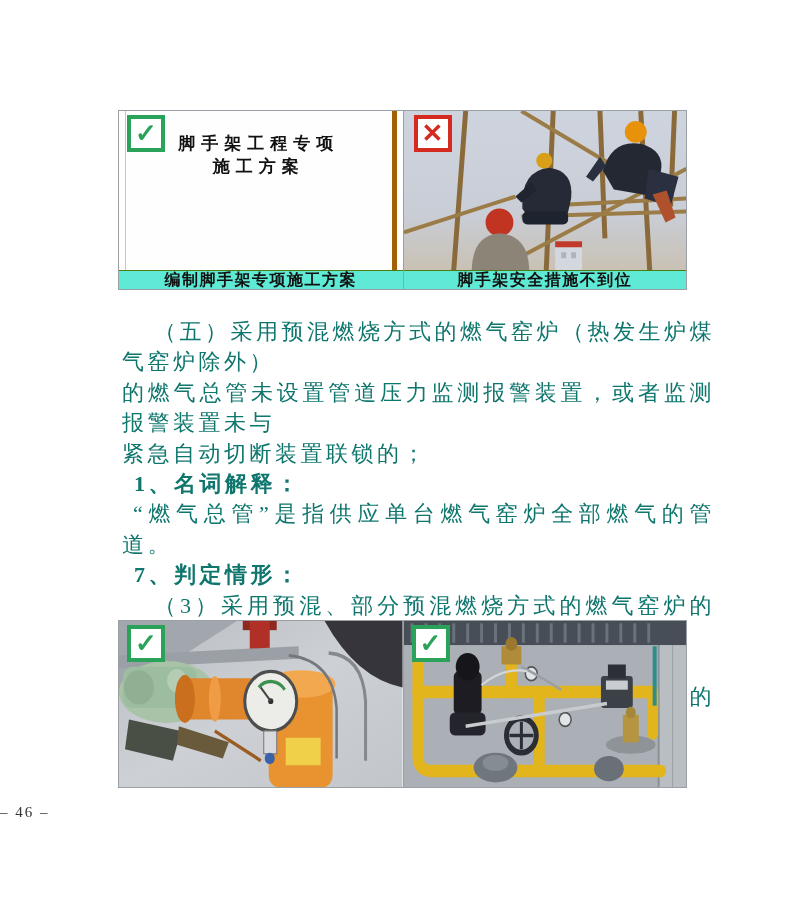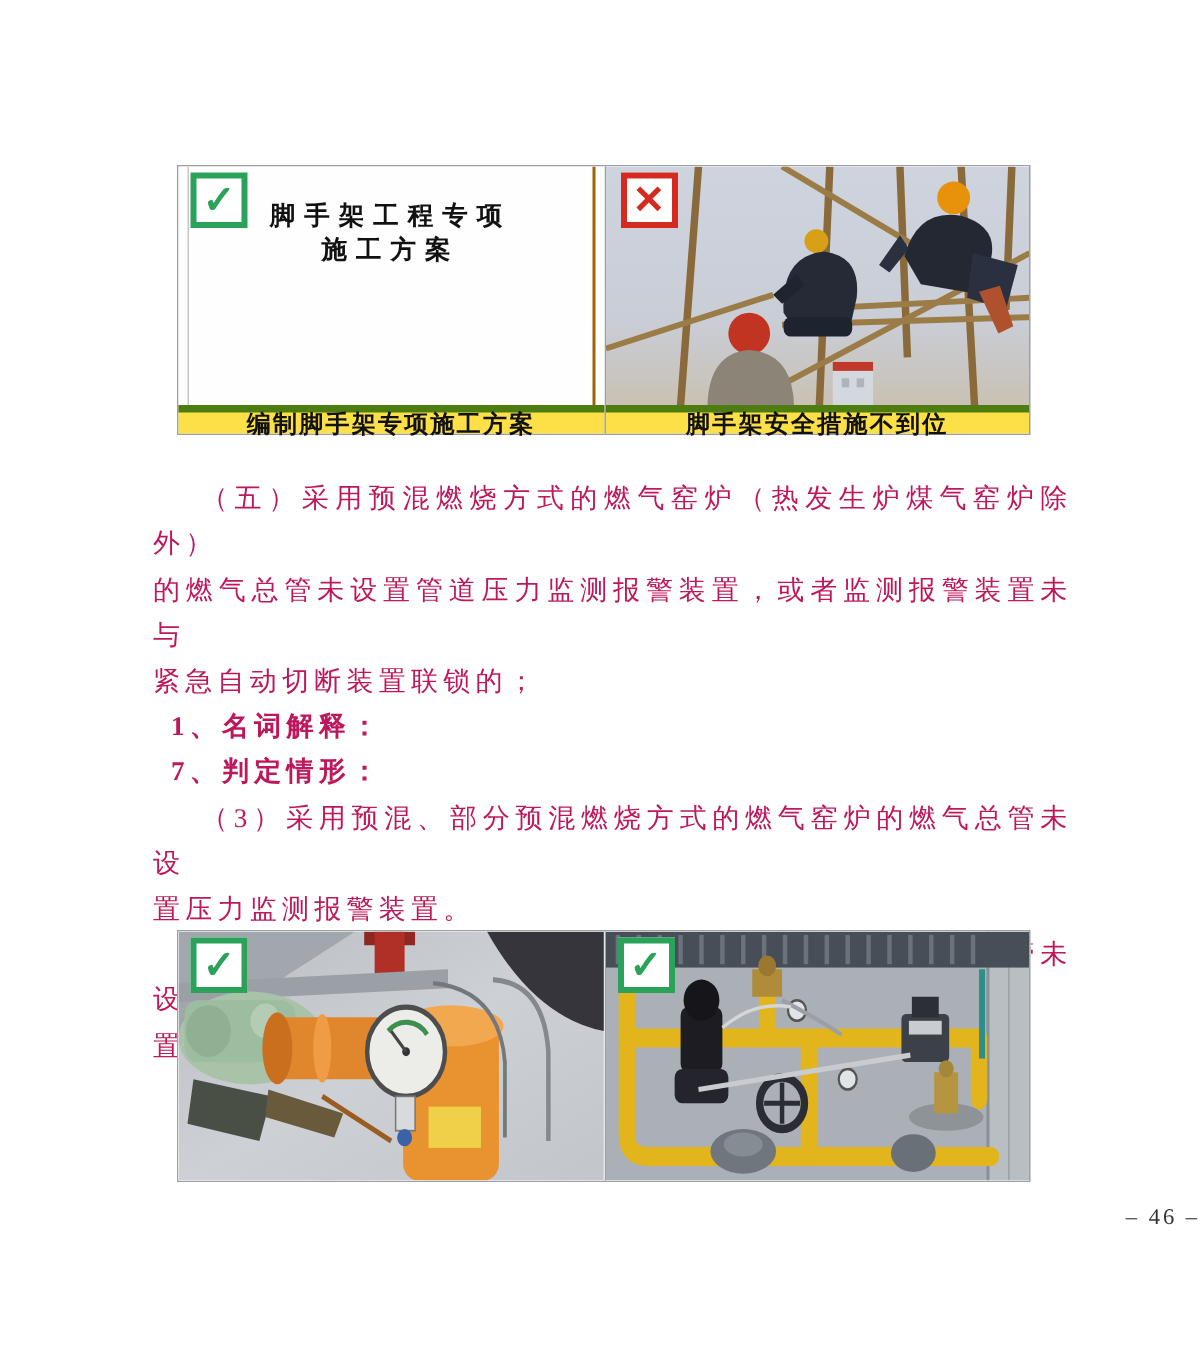--- a/index.html
+++ b/index.html
@@ -15,61 +15,61 @@
     position:absolute; border:1px solid #9ba0a6; background:#fff;
     display:grid; grid-template-columns:1fr 1fr;
   }
   .fig-table.top { left:118px; top:110px; width:569px; height:180px; }
   .fig-table.bottom { left:118px; top:620px; width:569px; height:168px; }
   .fig-cell { display:flex; flex-direction:column; min-width:0; }
   .fig-cell + .fig-cell { border-left:1px solid #9ba0a6; }
   .fig-img { position:relative; flex:1 1 auto; overflow:hidden; background:#fff; }
   .fig-img svg { display:block; width:100%; height:100%; }
   .fig-caption {
-    flex:0 0 auto; border-top:5px solid #4d7c0f; text-align:center;
-    font-weight:bold; color:#111; background:#fde047;
+    flex:0 0 auto; border-top:1px solid #4d7c0f; text-align:center;
+    font-weight:bold; color:#111; background:#5eead4;
     font-size:16px; letter-spacing:1.5px; line-height:18px;
   }
   .fig-table.top .fig-caption { height:19px; }
   .fig-table.bottom .fig-caption { height:23px; line-height:22px; }
 
   
   .mark {
     position:absolute; width:38px; height:37px; background:#ffffff;
     display:flex; align-items:center; justify-content:center;
     font-weight:bold; z-index:5;
   }
   .mark.check { left:8px; top:4px; border:4px solid #2aa25a; color:#2aa25a; font-size:26px; }
   .mark.cross { left:10px; top:4px; border:4px solid #d42a20; color:#d42a20; font-size:26px; }
 
   
   .doc-cover { background:#fefefe; }
   .doc-inner {
     position:absolute; left:6px; right:6px; top:0; bottom:0;
-    border-left:1px solid #c7c7c7; border-right:2px solid #a16207;
+    border-left:1px solid #c7c7c7; border-right:5px solid #a16207;
   }
   .doc-title { text-align:center; font-weight:bold; font-size:17px;
     letter-spacing:6px; line-height:23px; color:#111; }
   .doc-title.first { padding-top:21px; }
   .doc-meta { position:absolute; left:52px; top:122px; font-size:8px;
     line-height:13px; letter-spacing:1px; color:#222; }
 
   
   .text-block { position:absolute; left:102px; top:317px; width:613px; }
   .para {
-    font-size:18px; line-height:30.4px; letter-spacing:3.5px;
-    white-space:pre-line; text-align:justify; color:#be185d;
+    font-size:22px; line-height:30.4px; letter-spacing:3.5px;
+    white-space:pre-line; text-align:justify; color:#0f766e;margin-left:20px;
   }
   .para.indent2 { text-indent:32px; }
   .para.indent1 { text-indent:11px; }
   .para.heading { font-weight:bold; padding-left:12px;font-family:Liberation Serif, serif; }
 
   
   .page-number {
-    position:absolute; left:0; right:0; top:804px; text-align:right;
+    position:absolute; left:0; right:0; top:804px; text-align:left;
     font-size:15px; letter-spacing:2px; color:#333;
   }
 </style>
 </head>
 <body>
 
 <div class="page">
 
   <div class="fig-table top">
 
@@ -144,20 +144,21 @@
       </div>
       <div class="fig-caption">脚手架安全措施不到位</div>
     </div>
   </div>
 
   <div class="text-block">
     <p class="para indent2">（五）采用预混燃烧方式的燃气窑炉（热发生炉煤气窑炉除外）
 的燃气总管未设置管道压力监测报警装置，或者监测报警装置未与
 紧急自动切断装置联锁的；</p>
     <p class="para heading">1、名词解释：</p>
+    <p class="para indent1">“燃气总管”是指供应单台燃气窑炉全部燃气的管道。</p>
     <p class="para heading">7、判定情形：</p>
     <p class="para indent2">（3）采用预混、部分预混燃烧方式的燃气窑炉的燃气总管未设
 置压力监测报警装置。</p>
     <p class="para indent2">（2）采用预混、部分预混燃烧方式的燃气窑炉的燃气总管未设
 置紧急自动切断阀。</p>
   </div>
 
   <div class="fig-table bottom">
 
     <div class="fig-cell">

